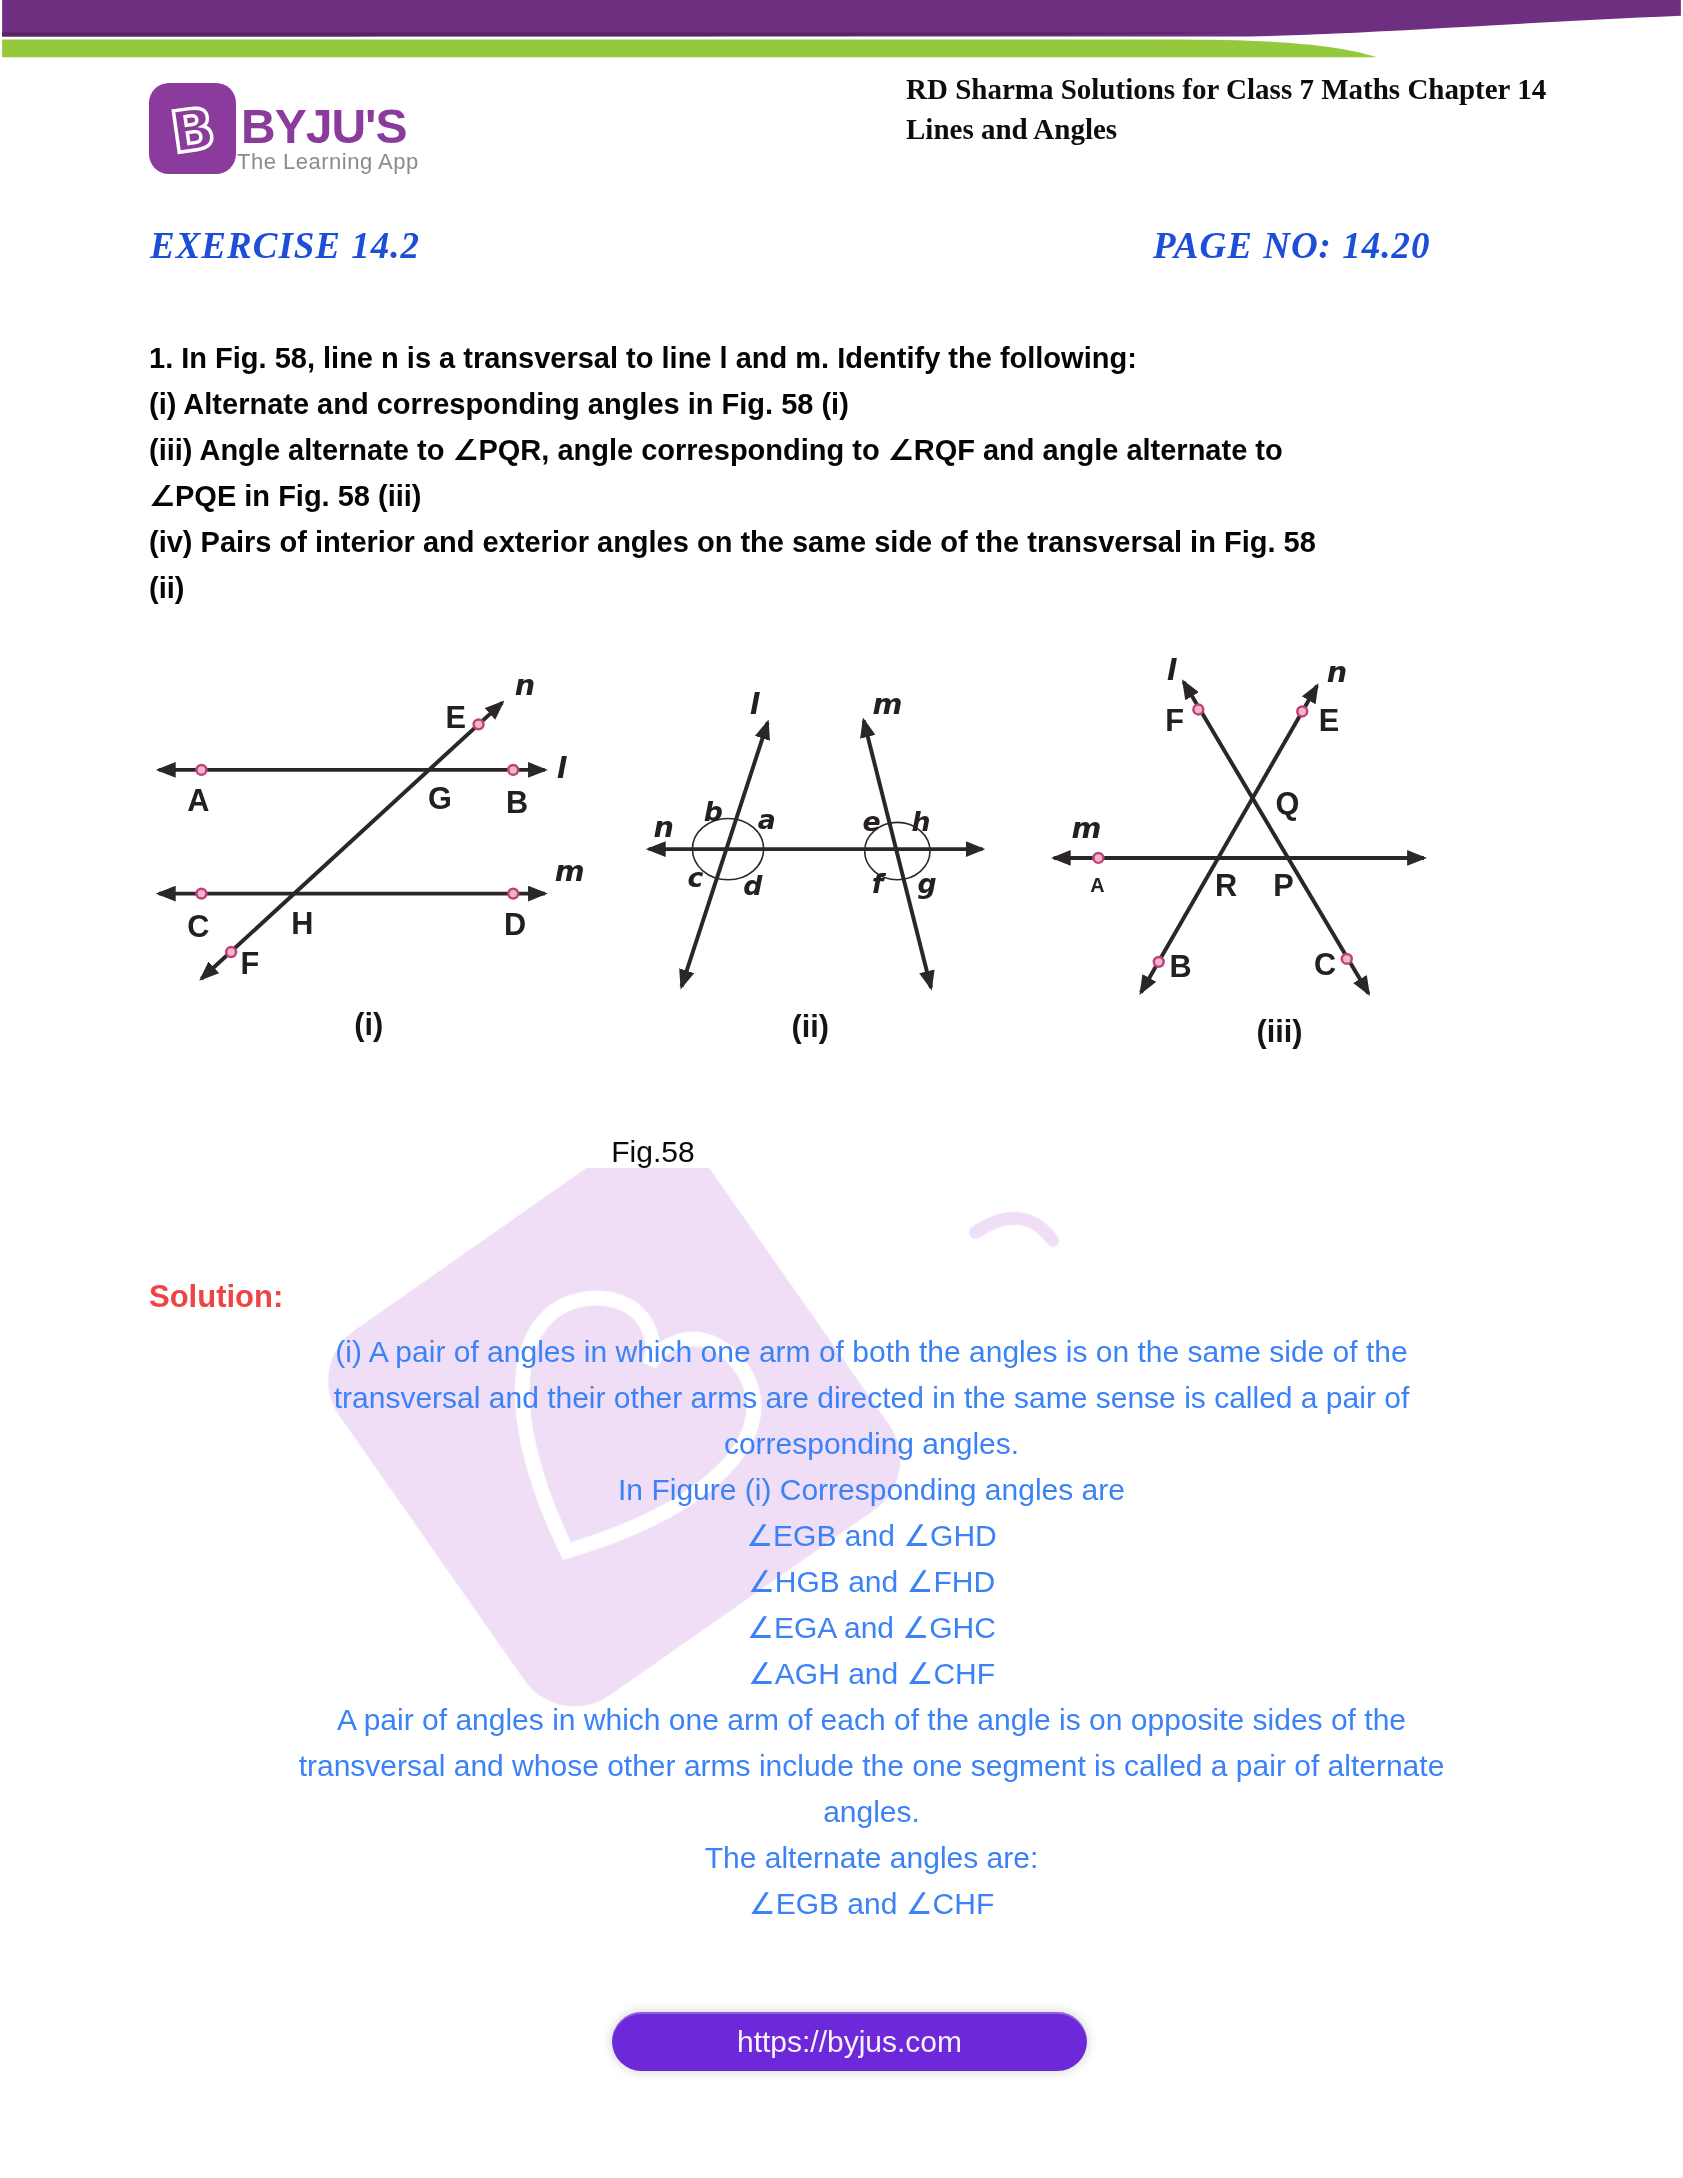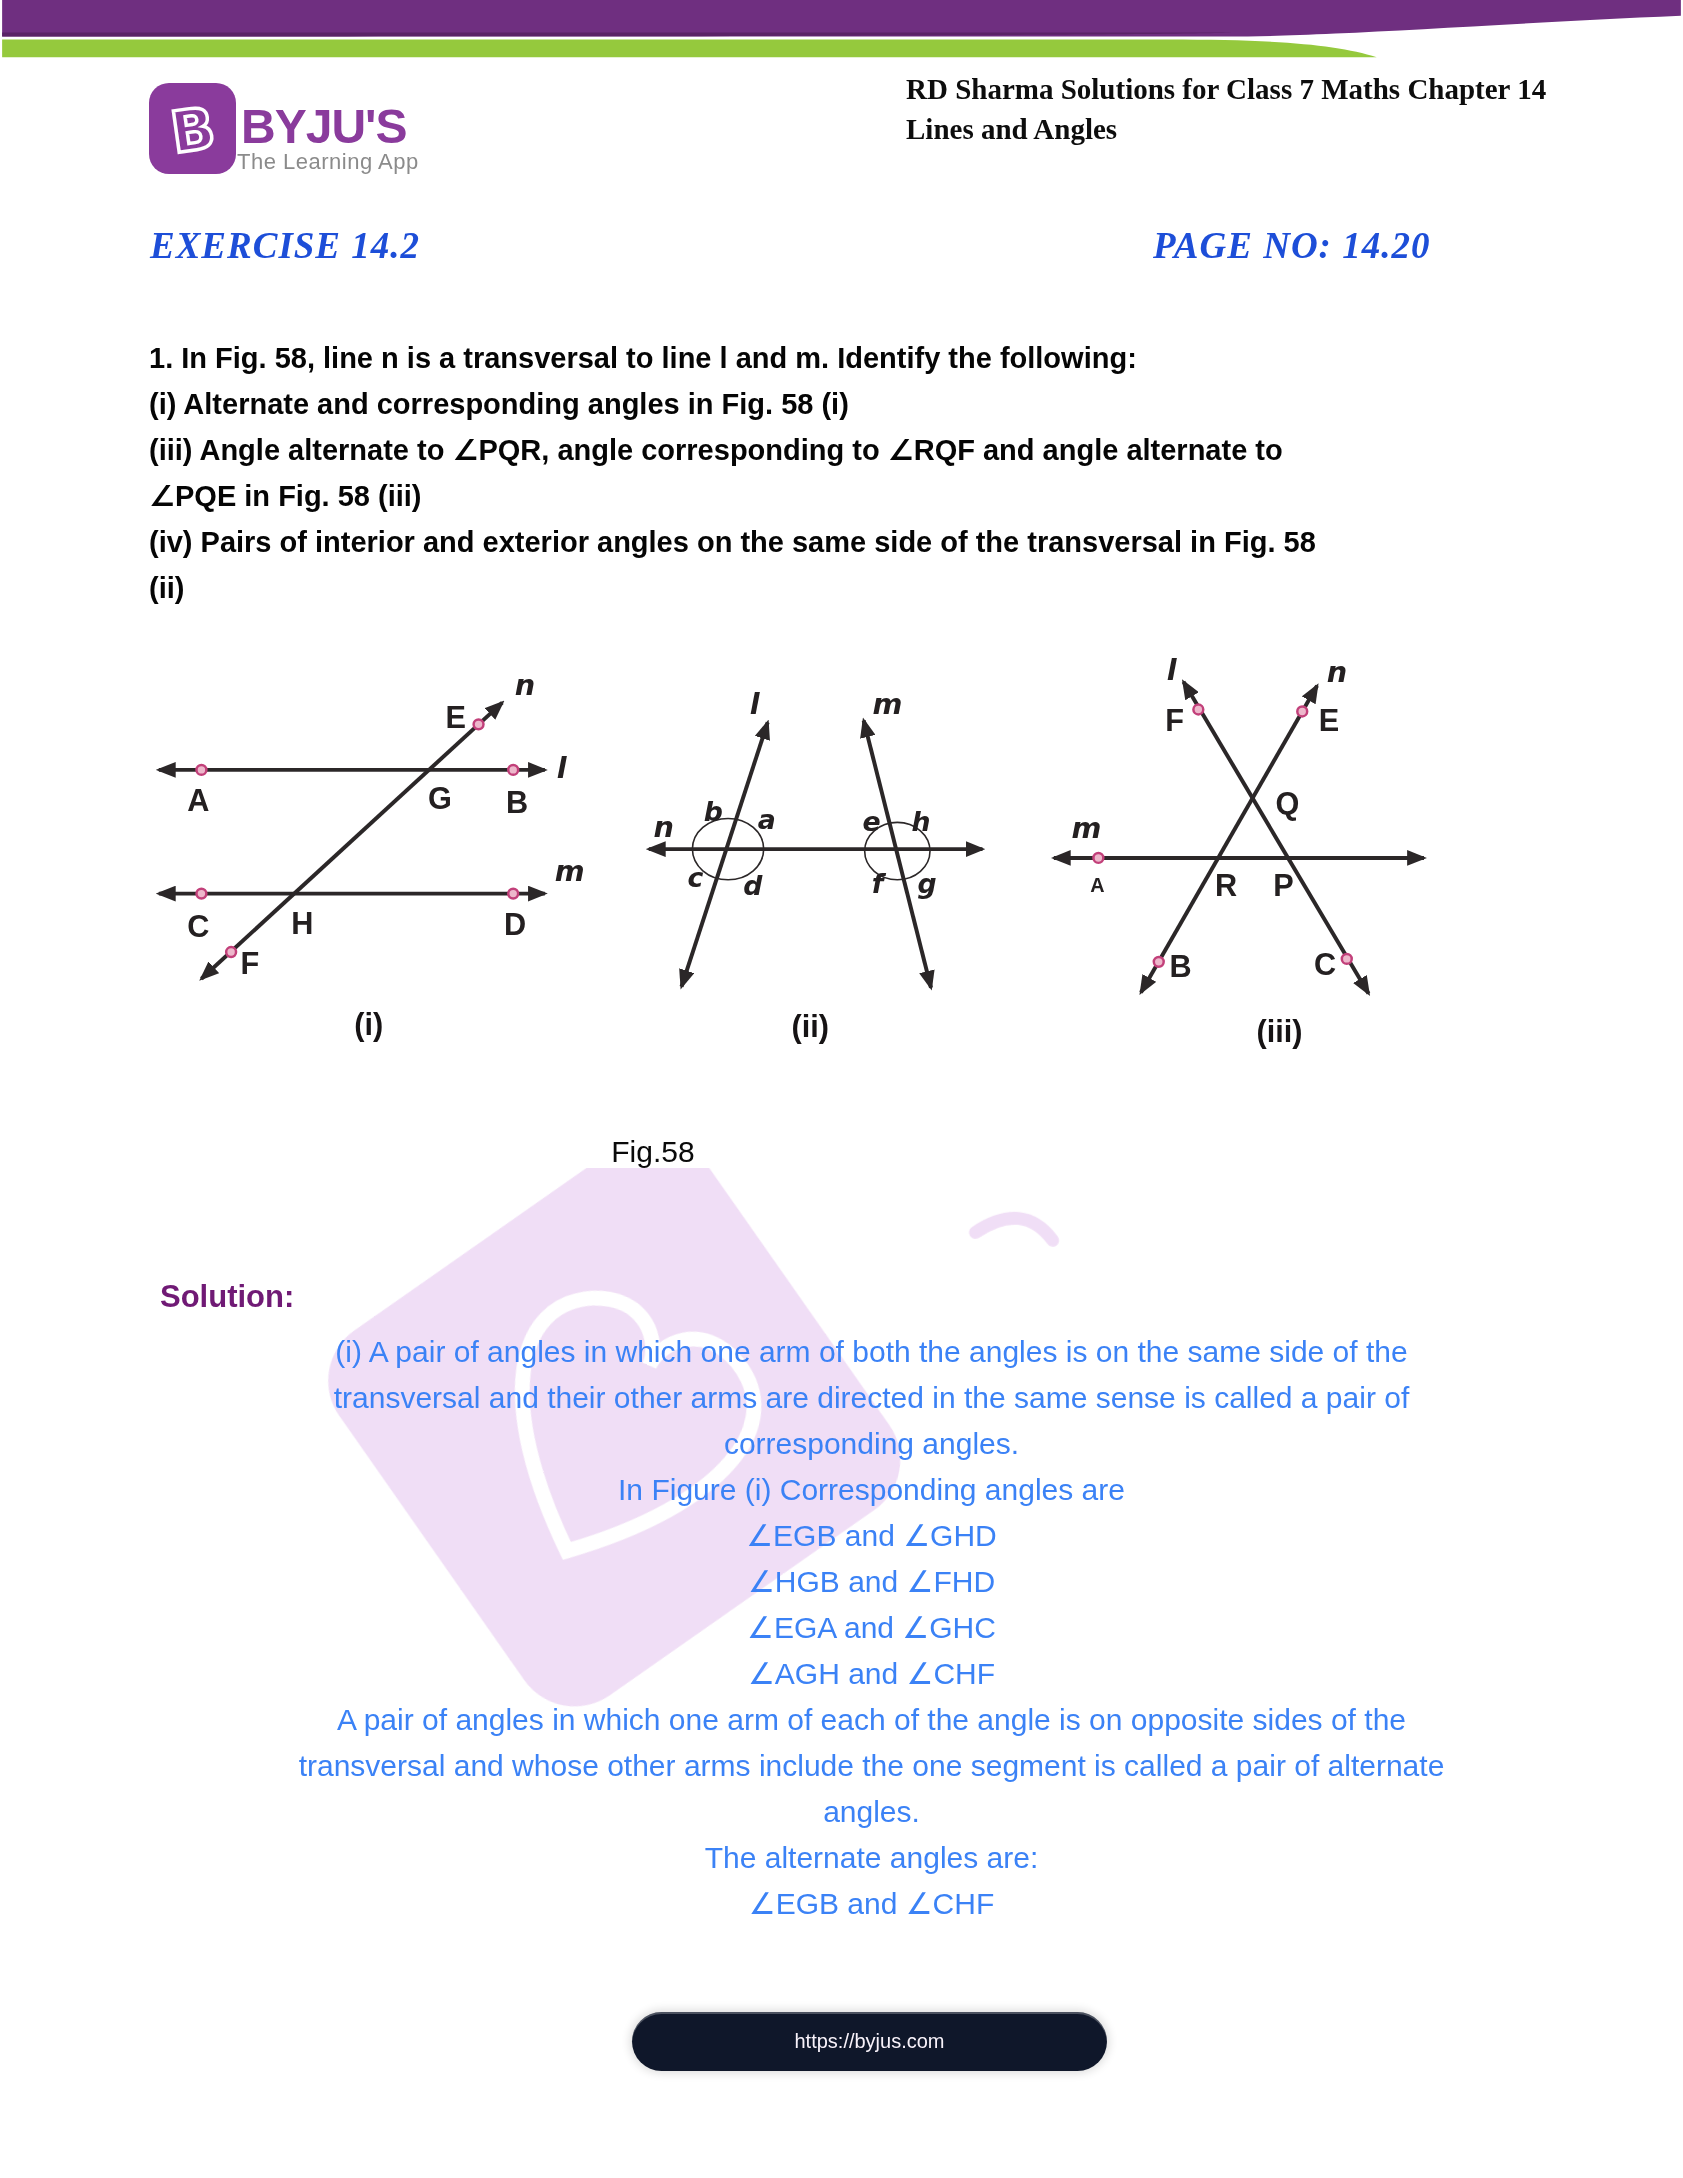--- a/index.html
+++ b/index.html
@@ -31,25 +31,25 @@
   #fig3{left:1040px;top:644px;}
   .flab{font:700 31px "Liberation Sans","DejaVu Sans",sans-serif;fill:#242021;}
   .fsm{font:700 20px "Liberation Sans","DejaVu Sans",sans-serif;fill:#242021;}
   .fit{font:italic 700 29px "DejaVu Sans",sans-serif;fill:#242021;}
   .fang{font:italic 700 27px "DejaVu Sans",sans-serif;fill:#242021;}
   .fcap{font:700 31px "Liberation Sans","DejaVu Sans",sans-serif;fill:#161314;}
   .fig58{left:554px;top:1135px;width:198px;text-align:center;font-weight:400;font-size:30px;color:#0a0a0a;z-index:3;}
   
   #watermark{left:238px;top:1168px;z-index:0;}
   
-  .sol-head{left:160px;top:1279px;font-weight:700;font-size:31px;color:#701a75;z-index:3;}
+  .sol-head{left:149px;top:1279px;font-weight:700;font-size:31px;color:#ef4444;z-index:3;}
   .solution{left:149px;top:1329px;width:1445px;font-weight:400;font-size:30px;line-height:46px;color:#3b82f6;z-index:3;text-align:center;}
   
-  .url-btn{left:632px;top:2012px;width:475px;height:59px;background:#0f172a;border-radius:30px;
-           color:#f8f2fa;font-size:20px;line-height:59px;text-align:center;z-index:3;
+  .url-btn{left:612px;top:2012px;width:475px;height:59px;background:#6d28d9;border-radius:30px;
+           color:#f8f2fa;font-size:30px;line-height:59px;text-align:center;z-index:3;
            box-shadow:0 0 10px 2px rgba(0,0,0,.14), inset 0 2px 0 rgba(255,255,255,.25);cursor:pointer;}
 </style>
 </head>
 <body>
 
 <svg id="banner" class="abs" width="1683" height="79" viewBox="0 0 1700 80">
   <path d="M0,0 H1700 V16 C1560,22 1440,30 1350,34 C1300,36.2 1268,37 1240,37 L0,37 Z" fill="#6f2f80"></path>
   <path d="M0,33 H1248 C1150,37 300,37 0,37 Z" fill="#5a2366"></path>
   <path d="M0,40 H1180 C1290,40 1352,45 1392,58 L0,58 Z" fill="#95c93d"></path>
 </svg>

